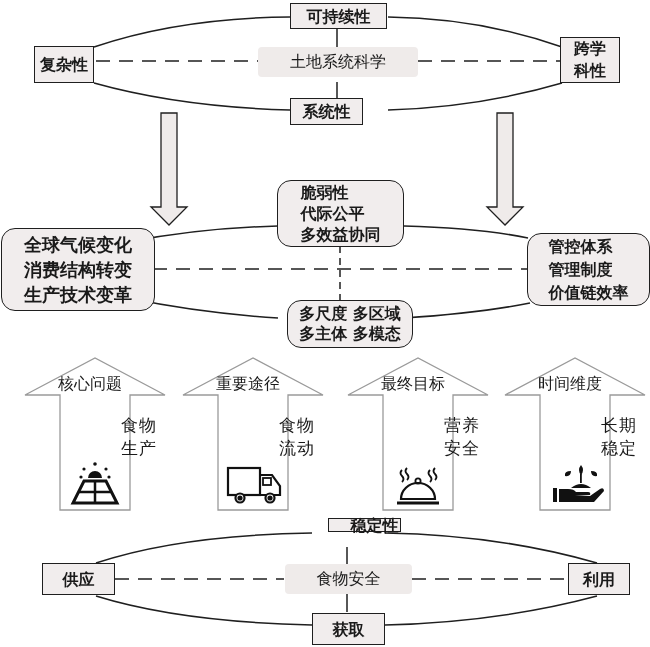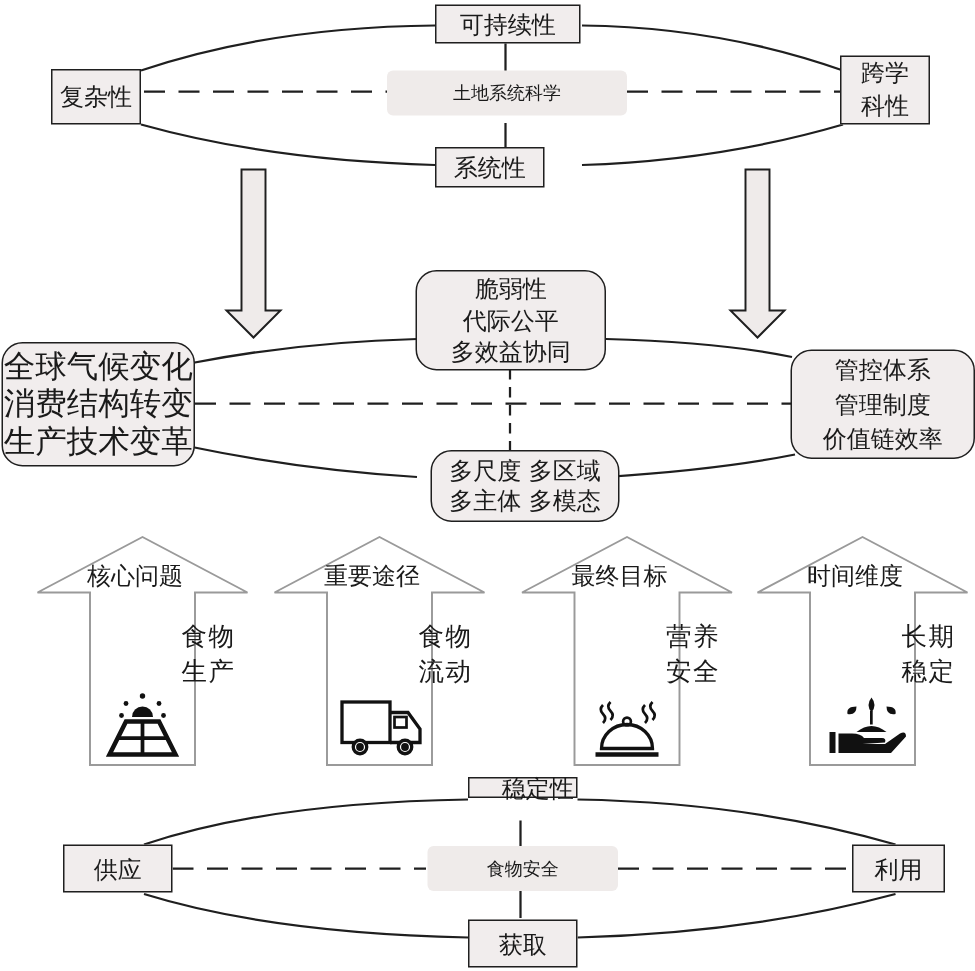--- a/index.html
+++ b/index.html
@@ -1,25 +1,25 @@
 <!DOCTYPE html>
 <html><head>
 <meta charset="utf-8">
 <style>
   html, body { margin: 0; padding: 0; background: #ffffff; }
   body { width: 650px; height: 647px; position: relative; overflow: hidden;
          font-family: "DejaVu Serif", "Liberation Serif", serif; color: #1a1a1a; }
   svg.lines { position: absolute; left: 0; top: 0; }
   .box { position: absolute; box-sizing: border-box; background: #f1eded;
          border: 1.6px solid #1f1f1f; display: flex; align-items: center; justify-content: center;
-         text-align: center; font-size: 16px; line-height: 21px; color: #1a1a1a; }
+         font-size: 16px; line-height: 21px; color: #1a1a1a; font-weight: bold; }
   .sq { border-radius: 0; }
   .rd { border-radius: 14px; }
   .center-label { position: absolute; background: #efebea; border-radius: 4px;
-         display: flex; align-items: center; justify-content: center; font-size: 12px; color: #1a1a1a; }
+         display: flex; align-items: center; justify-content: center; font-size: 16px; color: #1a1a1a; }
   .multi { white-space: pre-line; }
   .arrow-text { position: absolute; text-align: left; font-size: 16px; color: #1a1a1a; }
   .arrow-body-text { position: absolute; text-align: center; font-size: 17px; line-height: 23px; white-space: pre-line; color: #1a1a1a; letter-spacing: 1px; margin-left: 44px; }
 </style>
 </head>
 <body>
 
 <svg class="lines" width="650" height="647" viewBox="0 0 650 647">
 
   <g fill="none" stroke="#1f1f1f" stroke-width="1.5">
@@ -119,21 +119,21 @@
 </div>
 <div class="box sq" style="left:290px;top:98px;width:73px;height:27px;">
   <span>系统性</span>
 </div>
 
 <div class="box rd" style="left:277px;top:180px;width:127px;height:67px;">
   <span class="multi">脆弱性
 代际公平
 多效益协同</span>
 </div>
-<div class="box rd" style="left:1px;top:228px;width:129px;height:83px;font-size:21px;line-height:25px;">
+<div class="box rd" style="left:1px;top:228px;width:154px;height:83px;font-size:18px;line-height:25px;">
   <span class="multi">全球气候变化
 消费结构转变
 生产技术变革</span>
 </div>
 <div class="box rd" style="left:527px;top:233px;width:123px;height:73px;line-height:23px;">
   <span class="multi">管控体系
 管理制度
 价值链效率</span>
 </div>
 <div class="box rd" style="left:287px;top:300px;width:126px;height:48px;line-height:20px;">
@@ -150,21 +150,21 @@
 流动</div>
 
 <div class="arrow-text" style="left:381px;top:374px;width:74px;">最终目标</div>
 <div class="arrow-body-text" style="left:383px;top:414px;width:70px;">营养
 安全</div>
 
 <div class="arrow-text" style="left:538px;top:374px;width:74px;">时间维度</div>
 <div class="arrow-body-text" style="left:540px;top:414px;width:70px;">长期
 稳定</div>
 
-<div class="box sq" style="left:312px;top:518px;width:73px;height:14px;padding-left:20px;">
+<div class="box sq" style="left:328px;top:518px;width:73px;height:14px;padding-left:20px;">
   <span>稳定性</span>
 </div>
 <div class="center-label" style="left:285px;top:564px;width:127px;height:30px;">
   <span>食物安全</span>
 </div>
 <div class="box sq" style="left:42px;top:563px;width:73px;height:32px;">
   <span>供应</span>
 </div>
 <div class="box sq" style="left:568px;top:563px;width:62px;height:32px;">
   <span>利用</span>

